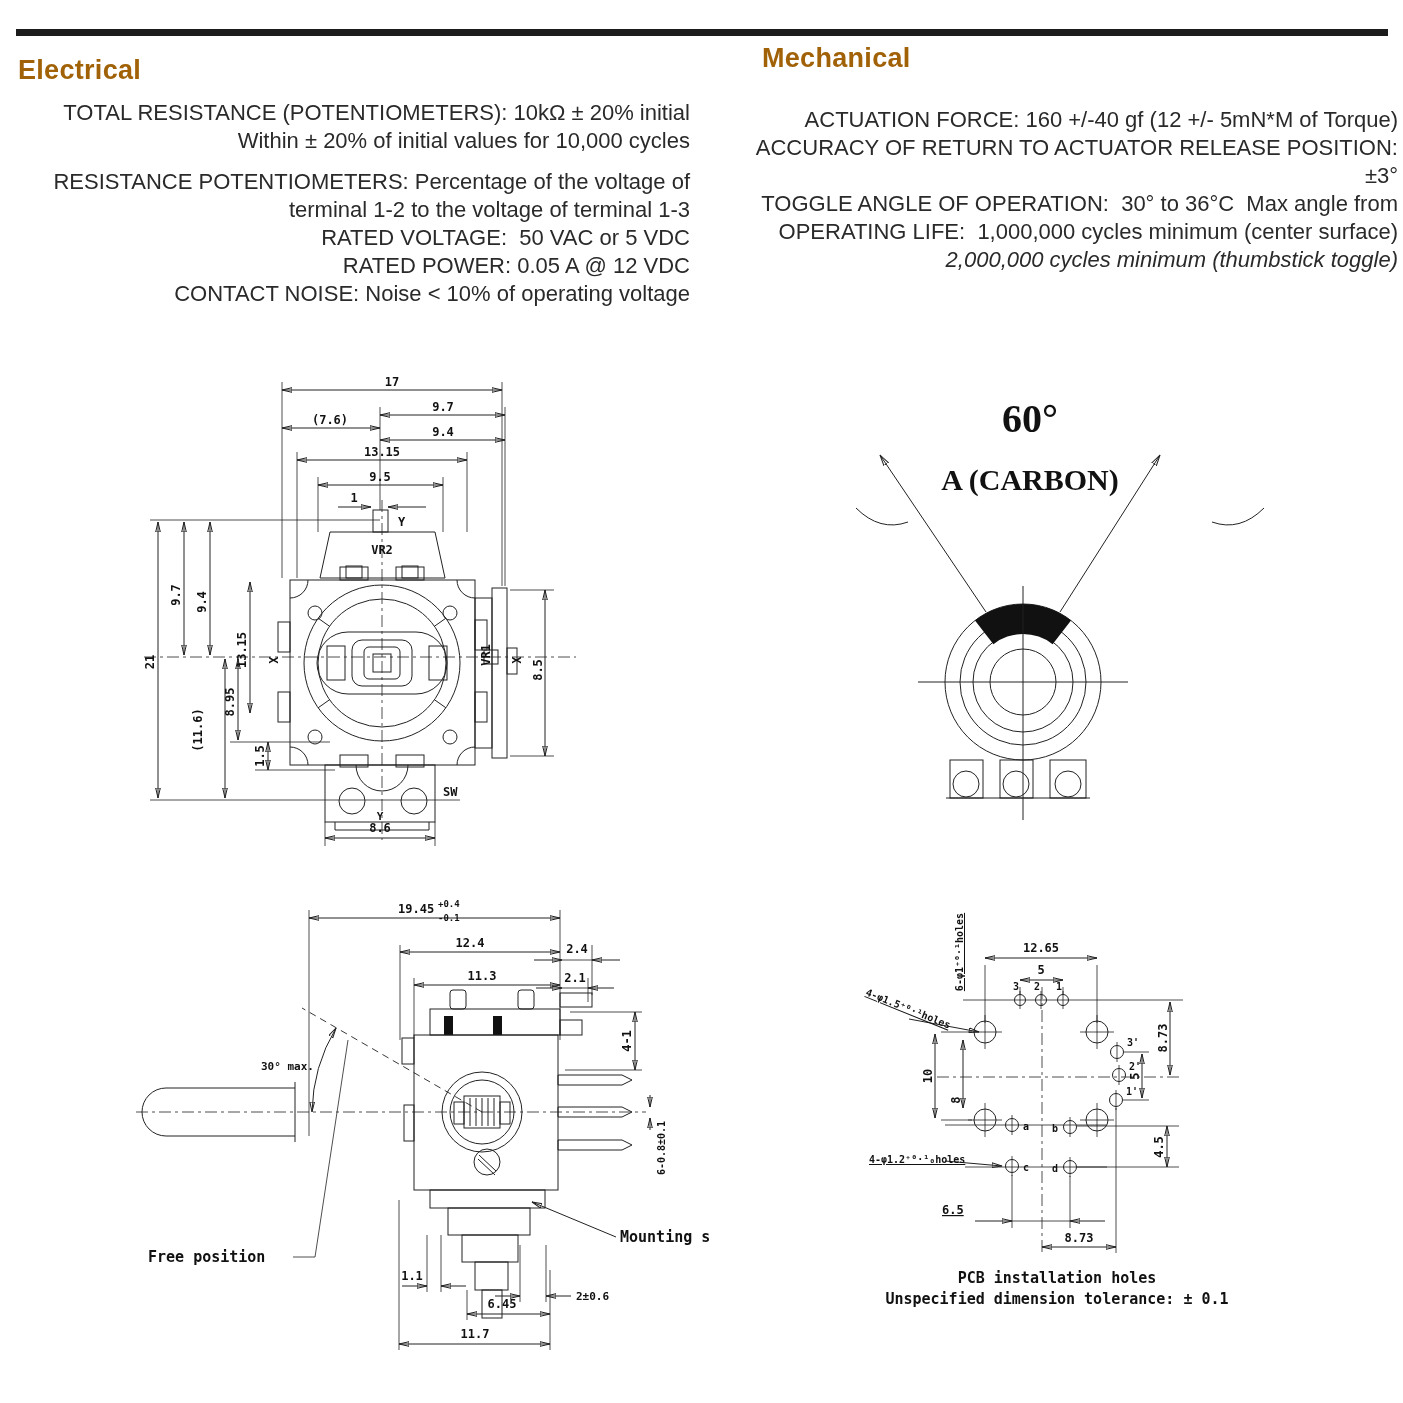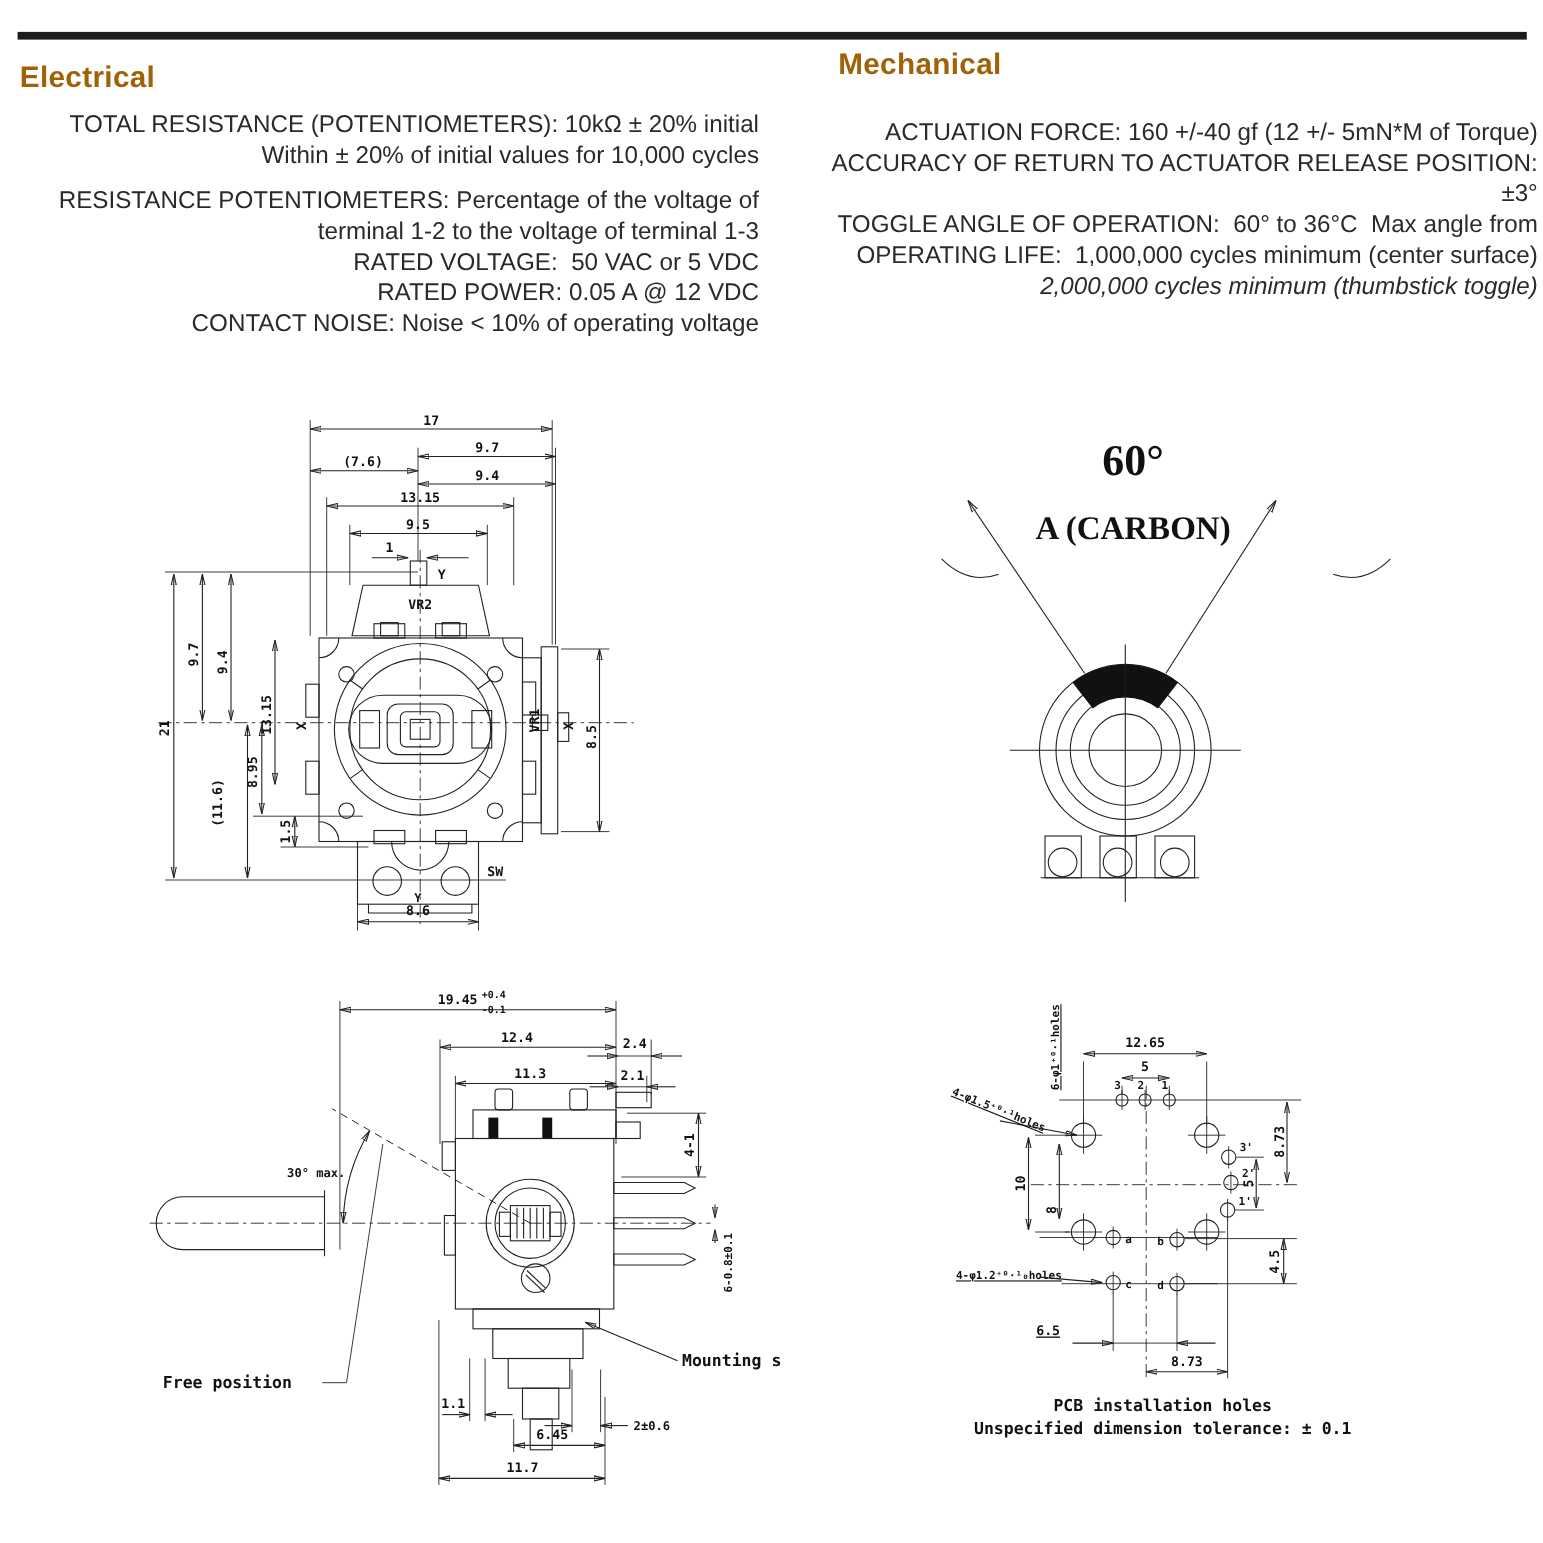--- a/index.html
+++ b/index.html
@@ -44,21 +44,21 @@
     <div class="spec-line">RESISTANCE POTENTIOMETERS: Percentage of the voltage of</div>
     <div class="spec-line ind1">terminal 1-2 to the voltage of terminal 1-3</div>
     <div class="spec-line">RATED VOLTAGE:  50 VAC or 5 VDC</div>
     <div class="spec-line">RATED POWER: 0.05 A @ 12 VDC</div>
     <div class="spec-line">CONTACT NOISE: Noise &lt; 10% of operating voltage</div>
   </div>
 
   <div class="col" style="left:718px;top:106px;width:680px;">
     <div class="spec-line">ACTUATION FORCE: 160 +/-40 gf (12 +/- 5mN*M of Torque)</div>
     <div class="spec-line">ACCURACY OF RETURN TO ACTUATOR RELEASE POSITION: ±3°</div>
-    <div class="spec-line">TOGGLE ANGLE OF OPERATION:  60° to 36°C  Max angle from</div>
+    <div class="spec-line">TOGGLE ANGLE OF OPERATION:  30° to 36°C  Max angle from</div>
     <div class="spec-line">OPERATING LIFE:  1,000,000 cycles minimum (center surface)</div>
     <div class="spec-line ind2">2,000,000 cycles minimum (thumbstick toggle)</div>
   </div>
 
   <svg class="draw" style="left:130px;top:370px;" width="460" height="500" viewBox="0 0 460 500">
     <defs>
       <marker id="aE" markerWidth="11" markerHeight="8" refX="10" refY="3" orient="auto">
           <path d="M10,3 L0,0.7 L0,5.3 Z" fill="#222" stroke="none"></path>
         </marker>
       <marker id="aS" markerWidth="11" markerHeight="8" refX="1" refY="3" orient="auto">

